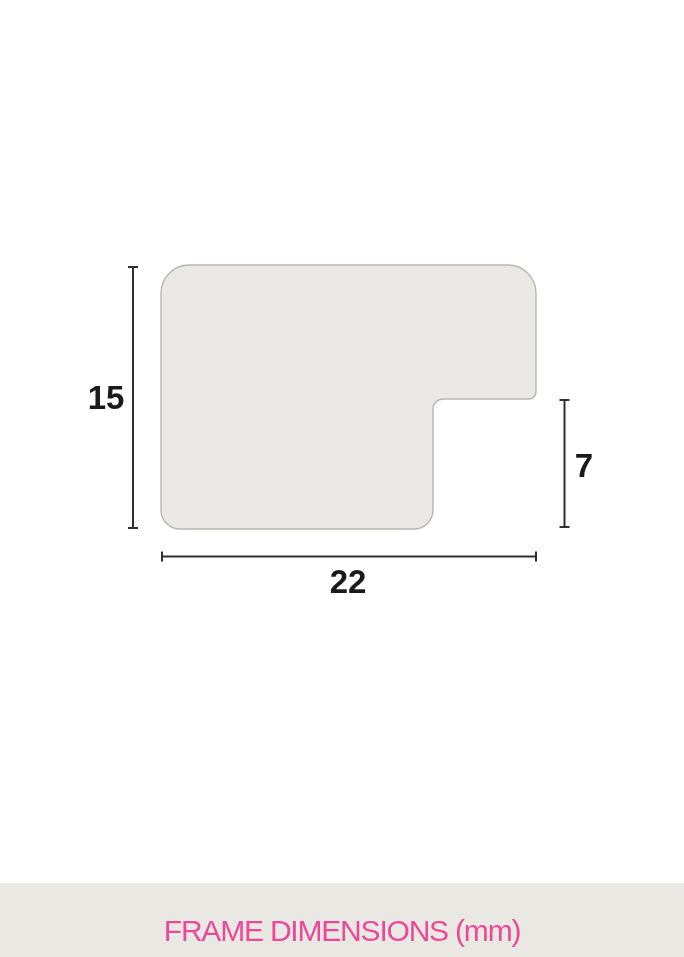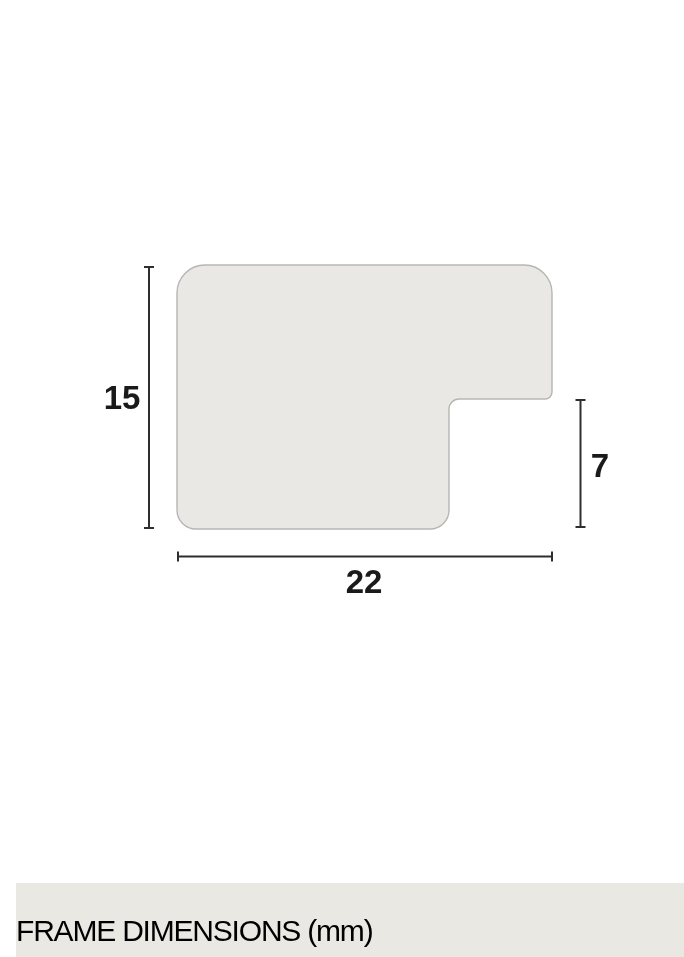--- a/index.html
+++ b/index.html
@@ -1,20 +1,20 @@
 <!DOCTYPE html>
 <html><head>
 <meta charset="utf-8">
 <style>
   html,body{margin:0;padding:0;background:#ffffff;width:684px;height:957px;overflow:hidden;
     font-family:"Liberation Sans",sans-serif;}
-  .page{position:relative;width:590px;height:957px;background:#ffffff;margin-left:16px;}
+  .page{position:relative;width:590px;height:957px;background:#ffffff;}
   .bar{position:absolute;left:0;top:883px;width:684px;height:74px;background:#e9e8e3;}
-  .bar-text{position:absolute;left:0;top:914px;width:684px;
-    font-size:30px;color:#000000;letter-spacing:-1.2px;}
+  .bar-text{position:absolute;left:0;top:914px;width:684px;text-align:center;
+    font-size:30px;color:#ec4899;letter-spacing:-1.2px;}
 </style>
 </head>
 <body>
 <div class="page">
 
   <svg width="684" height="883" viewBox="0 0 684 883" style="position:absolute;left:0;top:0;">
 
     <path d="M 189 265 H 508 A 28 28 0 0 1 536 293 V 392 A 7 7 0 0 1 529 399 H 443 A 10 10 0 0 0 433 409 V 510 A 19 19 0 0 1 414 529 H 180 A 19 19 0 0 1 161 510 V 293 A 28 28 0 0 1 189 265 Z" fill="#e9e8e5" stroke="#b7b6b3" stroke-width="1.4"></path>
 
     <g stroke="#2e2e2e" stroke-width="2">

